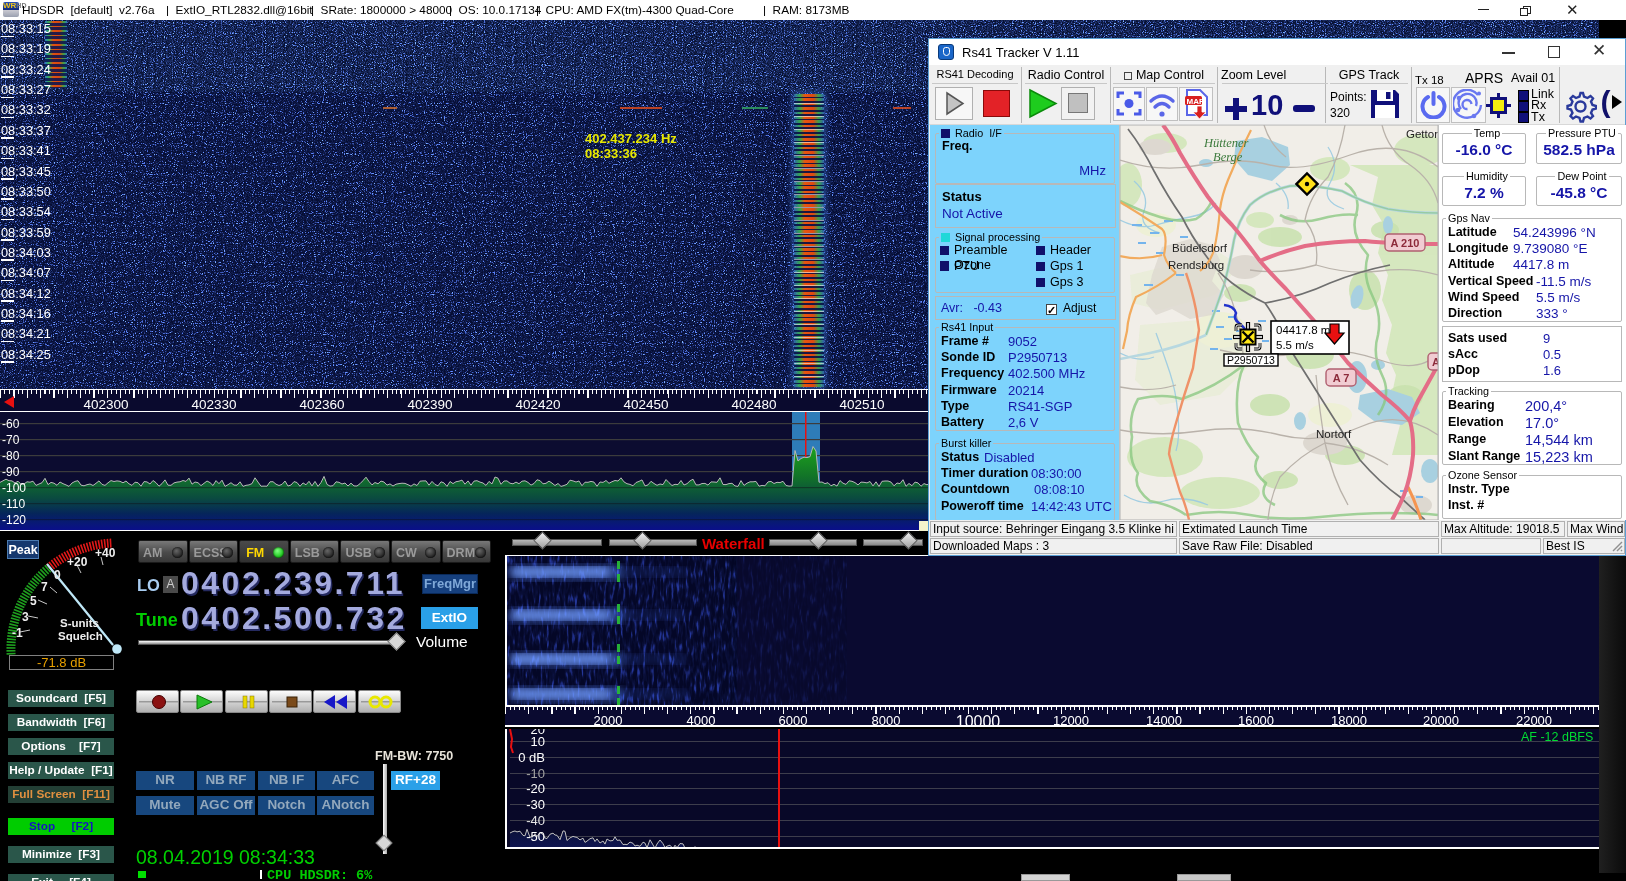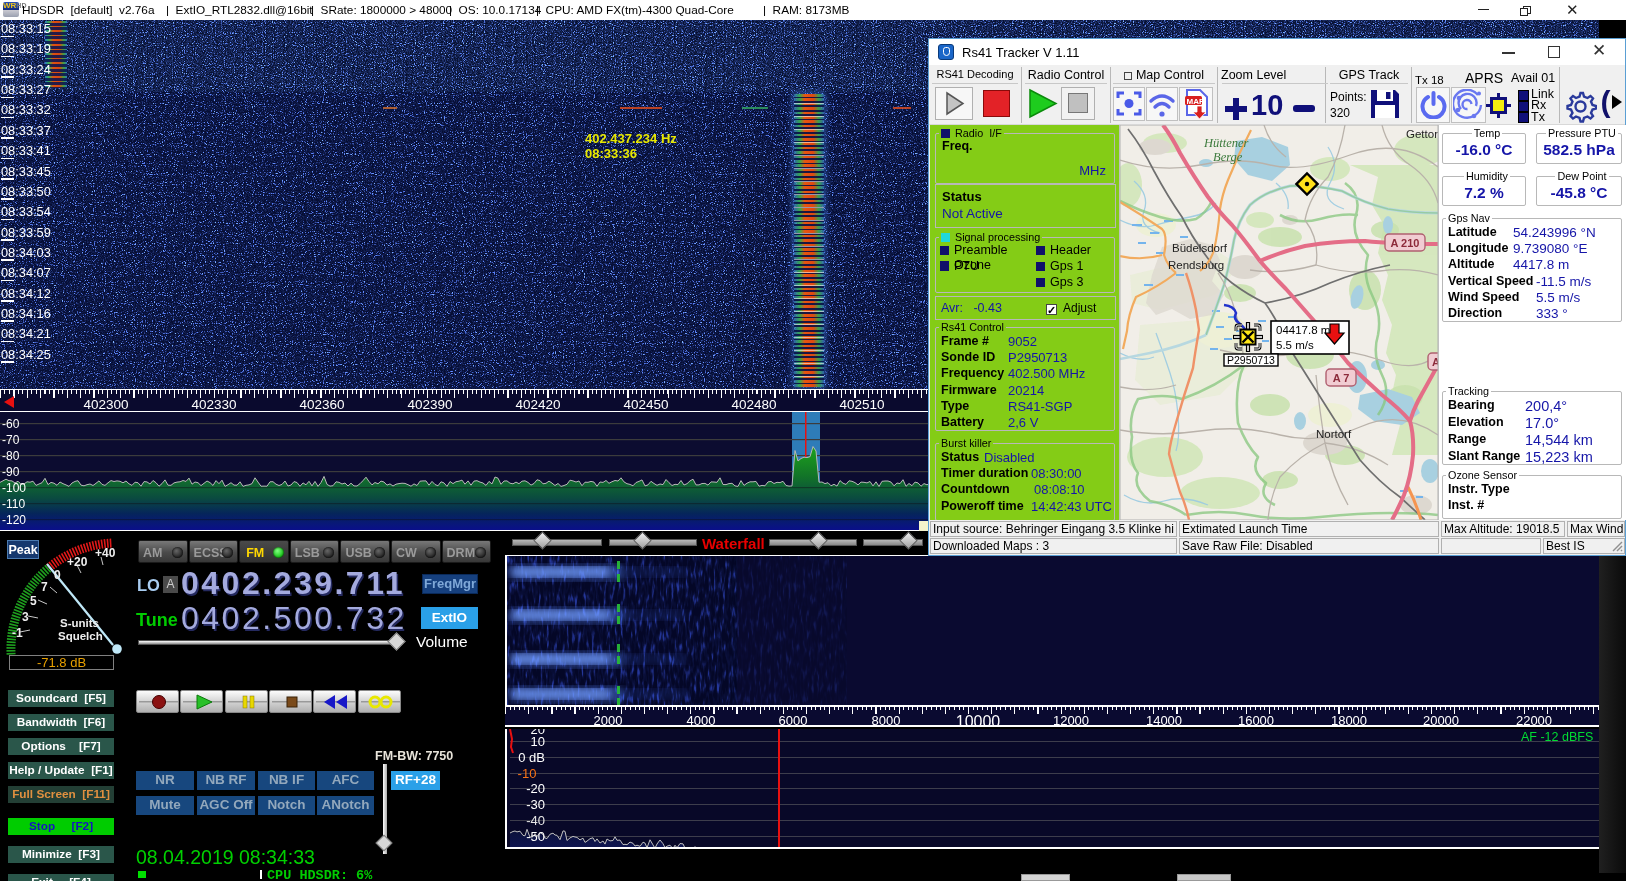--- a/index.html
+++ b/index.html
@@ -212,21 +212,21 @@
     <div class="ab" style="left:441.6px;top:8px;width:49.6px;height:23px;background:linear-gradient(#787878,#4a4a4a 55%,#383838);border:1px solid #1a1a1a;border-radius:2px">
     <span class="ab" style="left:4px;top:5px;color:#9a9a9a;font-weight:bold;font-size:12.5px">DRM</span>
     <span class="ab" style="right:4px;top:6px;width:11px;height:11px;border-radius:50%;background:radial-gradient(circle at 40% 35%,#666,#222 70%);box-shadow:inset 0 0 2px #000"></span>
     </div>
 
 <div class="ab" style="left:137px;top:44px;color:#a8ccf0;font-weight:bold;font-size:16.5px">LO</div>
 <div class="ab" style="left:163px;top:44px;width:15px;height:17px;background:#4a4a4a;color:#ccc;font-size:12px;text-align:center;line-height:17px">A</div>
 <div class="ab" style="left:181px;top:33px;width:230px;color:#a4aade;font-weight:bold;font-size:32px;letter-spacing:2.5px;text-shadow:1.5px 1.5px 0 #252a60">0402.239.711</div>
 <div class="ab" style="left:422px;top:42px;width:56px;height:20px;background:#16407e;border:1px solid #0a2a5a;color:#7fa8d8;font-weight:bold;font-size:13px;text-align:center;line-height:18px">FreqMgr</div>
 <div class="ab" style="left:136px;top:78px;color:#00cc00;font-weight:bold;font-size:18px">Tune</div>
-<div class="ab" style="left:181px;top:68px;width:230px;color:#a4aade;font-weight:normal;font-size:32px;letter-spacing:2.5px;text-shadow:1.5px 1.5px 0 #252a60">0402.500.732</div>
+<div class="ab" style="left:181px;top:68px;width:230px;color:#a4aade;font-weight:bold;font-size:32px;letter-spacing:2.5px;text-shadow:1.5px 1.5px 0 #252a60">0402.500.732</div>
 <div class="ab" style="left:421px;top:75px;width:57px;height:22px;background:#2aa0e8;color:#fff;font-weight:bold;font-size:13.5px;text-align:center;line-height:21px">ExtIO</div>
 <div class="ab" style="left:138px;top:108px;width:256px;height:5px;background:linear-gradient(#ffffff,#909090);border:1px solid #555"></div>
 <div class="ab" style="left:390px;top:103px;width:13px;height:13px;background:#d8d8d8;border:1px solid #777;transform:rotate(45deg)"></div>
 <div class="ab" style="left:416px;top:101px;color:#fff;font-size:15.5px">Volume</div>
 <div class="ab" style="left:136px;top:158px;width:43px;height:23px;background:linear-gradient(#fcfcfc,#d8d8d8 45%,#b0b0b0);border:1px solid #888;border-radius:2px">
     <svg width="43" height="22" style="position:absolute;left:0;top:0">
         <rect x="2" y="10" width="39" height="1.5" fill="#999"></rect>
         <circle cx="22" cy="11" r="6.5" fill="#8b1212" stroke="#400" stroke-width="1"></circle>
       </svg>
     </div>
@@ -373,21 +373,21 @@
       </defs>
 <polygon points="3,142 3,104.0 6,102.5 8,102.0 10,102.9 13,102.2 16,106.4 18,106.8 20,100.3 23,108.3 26,107.7 28,104.6 30,107.6 33,103.3 36,105.5 38,109.0 40,109.6 43,105.2 46,104.2 48,106.0 50,106.3 53,110.7 56,101.9 58,102.3 60,111.5 63,108.9 66,107.4 68,108.0 70,108.4 73,110.9 76,109.2 78,113.4 80,112.1 83,109.7 86,108.8 88,112.5 90,109.9 93,114.0 96,112.0 98,115.1 100,110.0 103,111.9 106,111.5 108,107.8 110,111.3 113,111.1 116,115.6 118,115.3 120,115.7 123,113.1 126,114.3 128,117.0 130,116.2 133,117.3 136,113.2 138,114.1 140,118.8 143,110.8 146,115.9 148,119.3 150,115.0 153,111.0 156,114.7 158,118.7 160,117.2 163,116.2 166,119.7 168,116.2 170,118.8 173,114.5 176,114.9 178,119.1 180,118.9 183,119.7 186,120.2 188,117.6 190,122.5 193,120.7 196,118.5 198,121.3 200,122.5 203,119.3 206,121.4 208,118.2 210,121.4 213,120.9 216,123.8 218,120.4 220,123.6 223,119.9 226,124.0 228,121.2 230,123.7 233,121.5 236,123.4 238,121.8 240,125.2 243,127.6 246,123.0 248,123.9 250,123.9 253,123.6 256,128.4 258,125.5 260,126.3 263,125.9 266,125.4 268,127.2 270,142" fill="url(#gaf)"></polygon>
 <rect x="3" y="136" width="268" height="6" fill="#0008c0"></rect>
 <polyline points="3,104.0 6,102.5 8,102.0 10,102.9 13,102.2 16,106.4 18,106.8 20,100.3 23,108.3 26,107.7 28,104.6 30,107.6 33,103.3 36,105.5 38,109.0 40,109.6 43,105.2 46,104.2 48,106.0 50,106.3 53,110.7 56,101.9 58,102.3 60,111.5 63,108.9 66,107.4 68,108.0 70,108.4 73,110.9 76,109.2 78,113.4 80,112.1 83,109.7 86,108.8 88,112.5 90,109.9 93,114.0 96,112.0 98,115.1 100,110.0 103,111.9 106,111.5 108,107.8 110,111.3 113,111.1 116,115.6 118,115.3 120,115.7 123,113.1 126,114.3 128,117.0 130,116.2 133,117.3 136,113.2 138,114.1 140,118.8 143,110.8 146,115.9 148,119.3 150,115.0 153,111.0 156,114.7 158,118.7 160,117.2 163,116.2 166,119.7 168,116.2 170,118.8 173,114.5 176,114.9 178,119.1 180,118.9 183,119.7 186,120.2 188,117.6 190,122.5 193,120.7 196,118.5 198,121.3 200,122.5 203,119.3 206,121.4 208,118.2 210,121.4 213,120.9 216,123.8 218,120.4 220,123.6 223,119.9 226,124.0 228,121.2 230,123.7 233,121.5 236,123.4 238,121.8 240,125.2 243,127.6 246,123.0 248,123.9 250,123.9 253,123.6 256,128.4 258,125.5 260,126.3 263,125.9 266,125.4 268,127.2" fill="none" stroke="#c0c0c0" stroke-width="1"></polyline>
 <polyline points="272,0 272,118 274,125 271,130 276,136 274,140 278,142" fill="none" stroke="#e81010" stroke-width="2"></polyline>
 <polyline points="3,0 5,10 4,18 6,24" fill="none" stroke="#e81010" stroke-width="2"></polyline>
 </svg>
 <div class="ab" style="left:2px;top:-7px;width:36px;text-align:right;color:#fff;font-size:13px">20</div>
     <div class="ab" style="left:2px;top:5px;width:36px;text-align:right;color:#fff;font-size:13px">10</div>
     <div class="ab" style="left:2px;top:21px;width:36px;text-align:right;color:#fff;font-size:13px">0 dB</div>
-    <div class="ab" style="left:2px;top:37px;width:36px;text-align:center;color:#f97316;font-size:13px">-10</div>
+    <div class="ab" style="left:2px;top:37px;width:36px;text-align:right;color:#a3a3a3;font-size:13px">-10</div>
     <div class="ab" style="left:2px;top:52px;width:36px;text-align:right;color:#fff;font-size:13px">-20</div>
     <div class="ab" style="left:2px;top:68px;width:36px;text-align:right;color:#fff;font-size:13px">-30</div>
     <div class="ab" style="left:2px;top:84px;width:36px;text-align:right;color:#e5e5e5;font-size:13px">-40</div>
     <div class="ab" style="left:2px;top:100px;width:36px;text-align:right;color:#fff;font-size:13px">-50</div>
     <div class="ab" style="left:2px;top:116px;width:36px;text-align:right;color:#fff;font-size:13px">-60</div>
     <div class="ab" style="left:2px;top:131px;width:36px;text-align:right;color:#fff;font-size:13px">-70</div>
 <div class="ab" style="left:1014px;top:1px;color:#00dd33;font-size:12.5px;white-space:nowrap">AF -12 dBFS</div>
 </div>
 <div class="ab" style="left:1599px;top:555px;width:27px;height:326px;background:linear-gradient(90deg,#202020,#0a0a0a)"></div>
 <div class="ab" style="left:497px;top:873px;width:1129px;height:8px;background:#000"></div>
@@ -503,21 +503,21 @@
   <div class="ab" style="left:602px;top:24px;font-size:12.5px;line-height:11.4px">Link<br>Rx<br>Tx</div>
   <svg class="ab" style="left:635px;top:25px" width="33" height="33" viewBox="0 0 33 33">
    <path d="M16.5 3 l2.5 0 1 3.5 3.5 1.5 3 -2 2.5 2.5 -2 3 1.5 3.5 3.5 1 0 2.5 -3.5 1 -1.5 3.5 2 3 -2.5 2.5 -3 -2 -3.5 1.5 -1 3.5 -2.5 0 -1 -3.5 -3.5 -1.5 -3 2 -2.5 -2.5 2 -3 -1.5 -3.5 -3.5 -1 0 -2.5 3.5 -1 1.5 -3.5 -2 -3 2.5 -2.5 3 2 3.5 -1.5 z" fill="none" stroke="#2a3a9c" stroke-width="2.4"></path>
    <circle cx="16.5" cy="16.5" r="5" fill="none" stroke="#2a3a9c" stroke-width="2.4"></circle>
       </svg>
   <div class="ab" style="left:668px;top:22px;color:#10106a;font-weight:bold;font-size:30px;font-family:'Liberation Mono',monospace">(</div>
   <div class="ab" style="left:683px;top:30px;width:0;height:0;border-top:7px solid transparent;border-bottom:7px solid transparent;border-left:10px solid #000"></div>
 
  </div>
 
-<div class="ab" style="left:1px;top:86px;width:190px;height:395px;background:#84cc16;border-right:1px solid #c0c0c0">
+<div class="ab" style="left:1px;top:86px;width:190px;height:395px;background:#7dd3fc;border-right:1px solid #c0c0c0">
  <fieldset class="gb" style="left:5px;top:2px;width:180px;height:57px">
   <legend><span class="sq" style="background:#10106a"></span>Radio&nbsp; I/F</legend>
   <div class="ab" style="left:6px;top:0px;font-weight:bold">Freq.</div>
   <div class="ab" style="right:8px;top:24px;color:#1515a8;font-size:13px">MHz</div>
  </fieldset>
  <div class="ab" style="left:5px;top:59px;width:181px;height:44px;border:1px solid #b8b8b8">
   <div class="ab" style="left:6px;top:4px;font-weight:bold;font-size:13px">Status</div>
   <div class="ab" style="left:6px;top:21px;color:#1515a8;font-size:13.5px">Not Active</div>
  </div>
  <fieldset class="gb" style="left:5px;top:106px;width:180px;height:62px">
@@ -527,21 +527,21 @@
   <div class="ab" style="left:4px;top:16px"><span class="sq" style="background:#10106a"></span>PTU</div>
   <div class="ab" style="left:100px;top:16px"><span class="sq" style="background:#10106a"></span>Gps 1</div>
   <div class="ab" style="left:4px;top:15px"><span class="sq" style="background:#10106a"></span>Ozone</div>
   <div class="ab" style="left:100px;top:32px"><span class="sq" style="background:#10106a"></span>Gps 3</div>
  </fieldset>
  <div class="ab" style="left:5px;top:171px;width:181px;height:24px;border:1px solid #b8b8b8">
   <span class="ab" style="left:5px;top:4px;color:#1515a8;font-size:12.5px">Avr:&nbsp;&nbsp; -0.43</span>
   <span class="ab" style="left:110px;top:4px"><span style="display:inline-block;width:11px;height:11px;border:1px solid #444;background:#fff;vertical-align:-2px;text-align:center;line-height:10px;font-size:11px;font-weight:bold">✓</span>&nbsp; Adjust</span>
  </div>
  <fieldset class="gb" style="left:5px;top:196px;width:180px;height:110px">
-  <legend>Rs41 Control</legend>
+  <legend>Rs41 Input</legend>
   <div class="row">
           <b>Frame #</b>
           <i>9052</i>
         </div>
   <div class="row">
           <b>Sonde ID</b>
           <i>P2950713</i>
         </div>
   <div class="row">
           <b>Frequency</b>
@@ -805,20 +805,34 @@
         </div>
   <div class="row">
           <b>Wind Speed</b>
           <i style="left:93px;font-size:13.5px">5.5 m/s</i>
         </div>
   <div class="row">
           <b>Direction</b>
           <i style="left:93px;font-size:13.5px">333 °</i>
         </div>
  </fieldset>
+ <div class="ab" style="left:3px;top:201px;width:180px;height:56px;border:1px solid #b8b8b8;padding-top:3px">
+  <div class="row">
+          <b>Sats used</b>
+          <i style="left:100px">9</i>
+        </div>
+  <div class="row">
+          <b>sAcc</b>
+          <i style="left:100px">0.5</i>
+        </div>
+  <div class="row">
+          <b>pDop</b>
+          <i style="left:100px">1.6</i>
+        </div>
+ </div>
  <fieldset class="gb" style="left:3px;top:260px;width:180px;height:80px">
         <legend>Tracking</legend>
   <div class="row" style="height:17px">
           <b>Bearing</b>
           <i style="left:82px;font-size:14.5px">200,4°</i>
         </div>
   <div class="row" style="height:17px">
           <b>Elevation</b>
           <i style="left:82px;font-size:14.5px">17.0°</i>
         </div>

